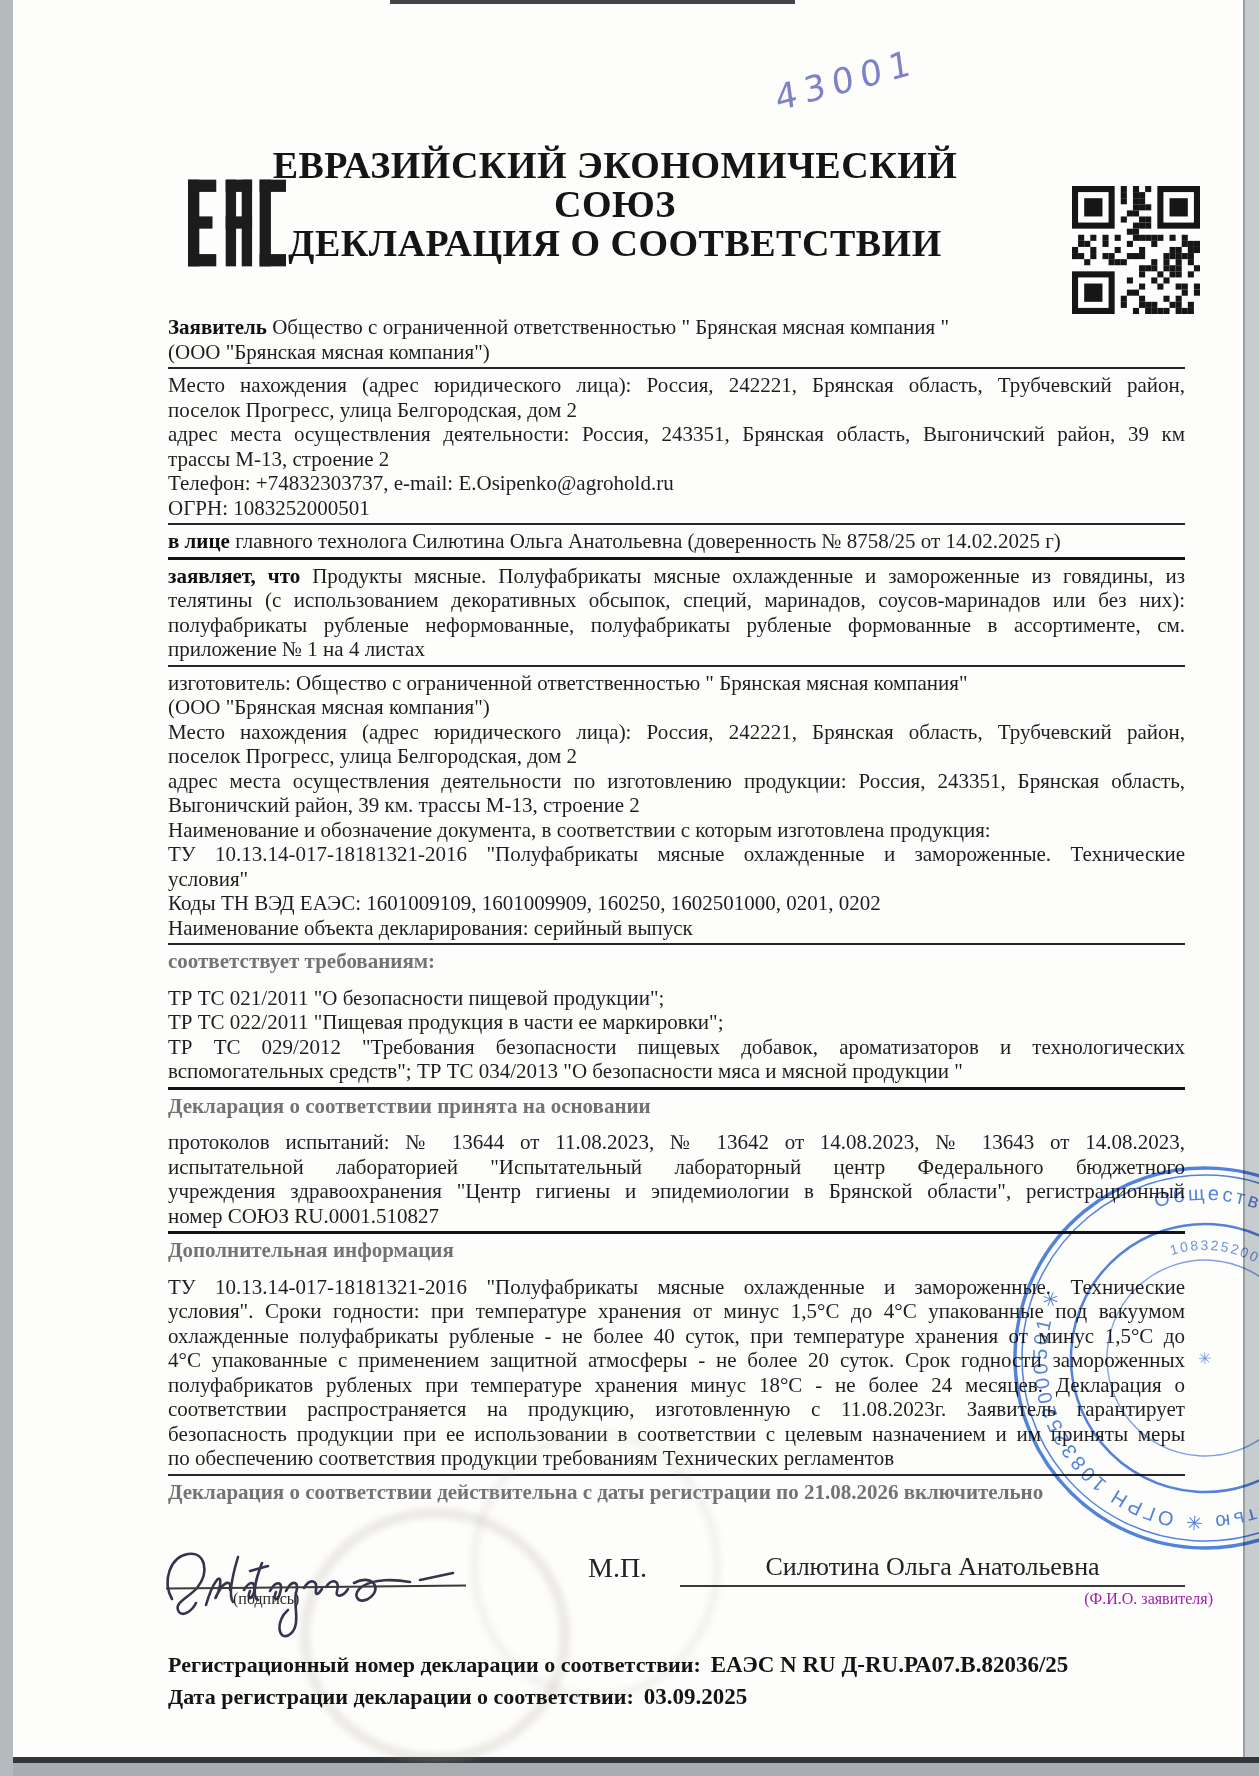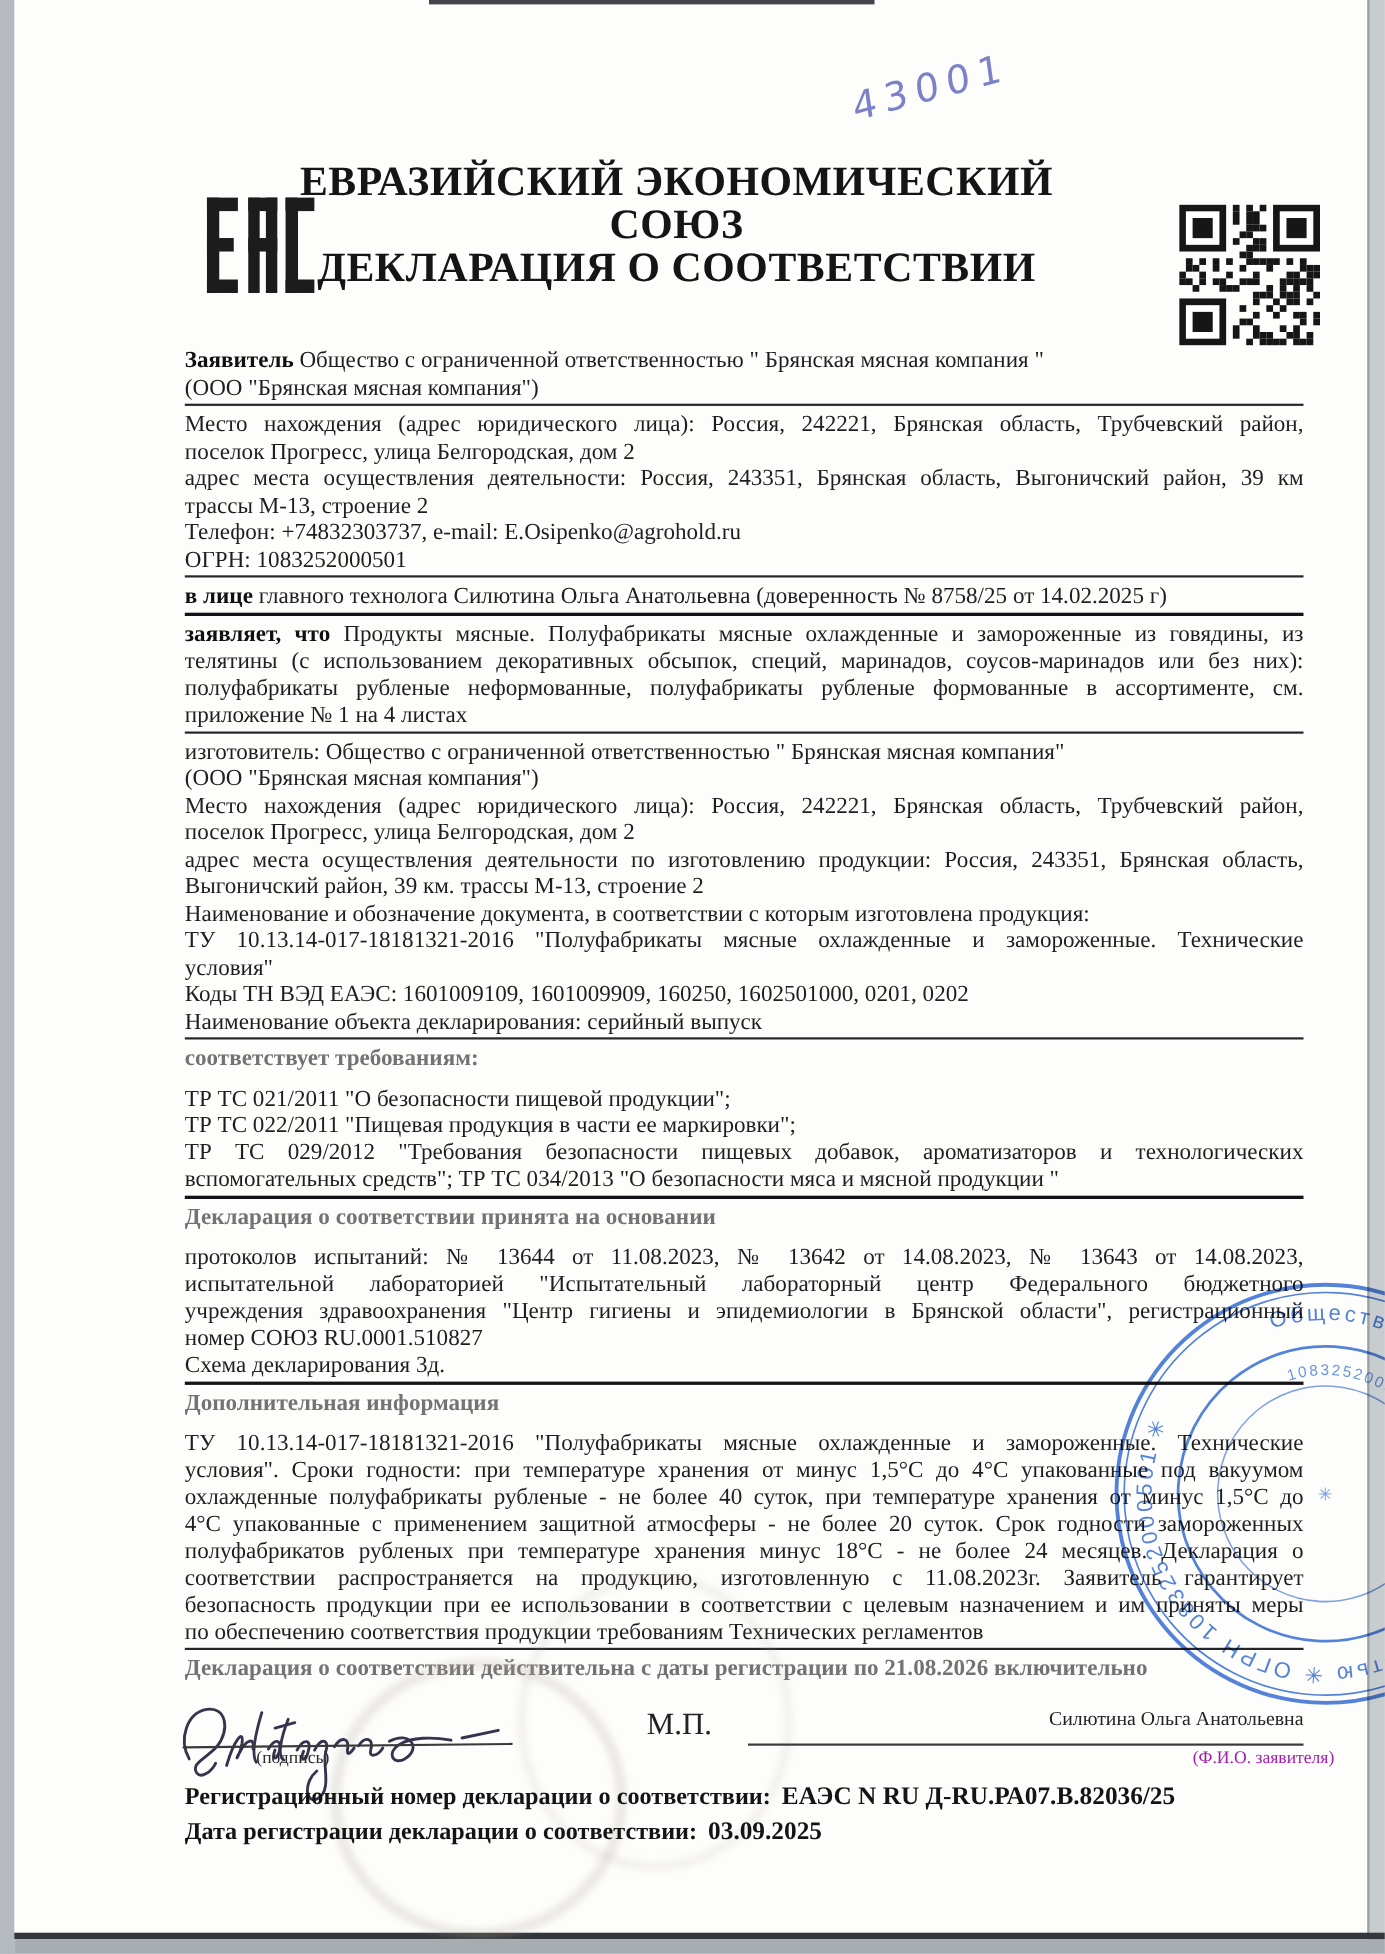--- a/index.html
+++ b/index.html
@@ -31,24 +31,24 @@
   .ln.b{font-weight:bold;color:#737373;}
   .rule{height:2px;background:#25252a;margin:3px 0 4px 0;}
   .rule.thick{height:3px;background:#141418;}
   .gap{height:12px;}
 
   
   .sig-svg{position:absolute;left:158px;top:1535px;}
   .sig-line{position:absolute;left:166px;top:1586px;width:300px;border-top:2px solid #3a3a3a;transform:rotate(-0.6deg);}
   .sig-caption{position:absolute;left:233px;top:1590px;font-size:16px;color:#2b2b2b;}
   .mp{position:absolute;left:588px;top:1552px;font-size:28px;color:#222;}
-  .fio-name{position:absolute;left:680px;top:1552px;width:505px;text-align:right;font-size:18px;color:#222;}
+  .fio-name{position:absolute;left:680px;top:1552px;width:505px;text-align:center;font-size:26px;color:#222;}
   .fio-line{position:absolute;left:680px;top:1585px;width:505px;border-top:2px solid #3a3a3a;}
   .fio-caption{position:absolute;left:708px;top:1590px;width:505px;text-align:right;font-size:16px;color:#a21caf;}
-  .regline{position:absolute;left:168px;font-size:22px;font-weight:bold;color:#141414;}
+  .regline{position:absolute;left:168px;font-size:22px;font-weight:bold;color:#141414;margin-top:32px;}
   .regline .regval{margin-left:10px;font-size:23px;}
   .reg1{top:1620px;} .reg2{top:1652px;}
 
   
   .stamp{position:absolute;left:1005px;top:1158px;mix-blend-mode:multiply;opacity:0.88;}
   .ghost{position:absolute;border-radius:50%;filter:blur(3px);}
   .ghost1{left:300px;top:1508px;width:250px;height:235px;border:10px solid rgba(176,162,150,0.22);}
   .ghost2{left:470px;top:1430px;width:235px;height:255px;border:8px solid rgba(182,172,162,0.14);}
 </style>
 </head>
@@ -247,21 +247,20 @@
     <div class="ln">ТР ТС 022/2011 "Пищевая продукция в части ее маркировки";</div>
     <div class="ln j">ТР ТС 029/2012 "Требования безопасности пищевых добавок, ароматизаторов и технологических</div>
     <div class="ln">вспомогательных средств"; ТР ТС 034/2013 "О безопасности мяса и мясной продукции "</div>
     <div class="rule thick"></div>
     <div class="ln b">Декларация о соответствии принята на основании</div>
     <div class="gap"></div>
     <div class="ln j">протоколов испытаний: № 13644 от 11.08.2023, № 13642 от 14.08.2023, № 13643 от 14.08.2023,</div>
     <div class="ln j">испытательной лабораторией "Испытательный лабораторный центр Федерального бюджетного</div>
     <div class="ln j">учреждения здравоохранения "Центр гигиены и эпидемиологии в Брянской области", регистрационный</div>
     <div class="ln">номер СОЮЗ RU.0001.510827</div>
-    <div class="ln">Схема декларирования 3д.</div>
     <div class="rule thick"></div>
     <div class="ln b">Дополнительная информация</div>
     <div class="gap"></div>
     <div class="ln j">ТУ 10.13.14-017-18181321-2016 "Полуфабрикаты мясные охлажденные и замороженные. Технические</div>
     <div class="ln j">условия". Сроки годности: при температуре хранения от минус 1,5°С до 4°С упакованные под вакуумом</div>
     <div class="ln j">охлажденные полуфабрикаты рубленые - не более 40 суток, при температуре хранения от минус 1,5°С до</div>
     <div class="ln j">4°С упакованные с применением защитной атмосферы -  не более 20 суток. Срок годности замороженных</div>
     <div class="ln j">полуфабрикатов рубленых при температуре хранения минус 18°С -  не более 24 месяцев. Декларация о</div>
     <div class="ln j">соответствии распространяется на продукцию, изготовленную с 11.08.2023г.   Заявитель гарантирует</div>
     <div class="ln j">безопасность продукции при ее использовании в соответствии с целевым назначением и им приняты меры</div>

